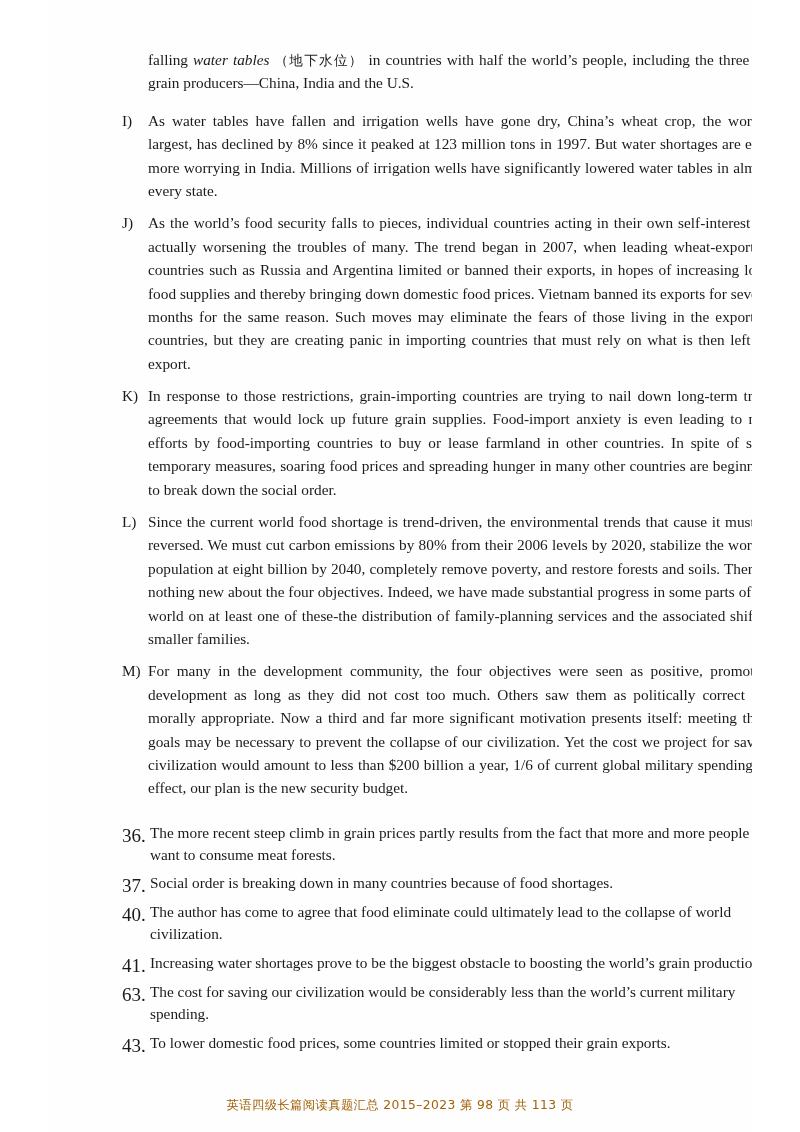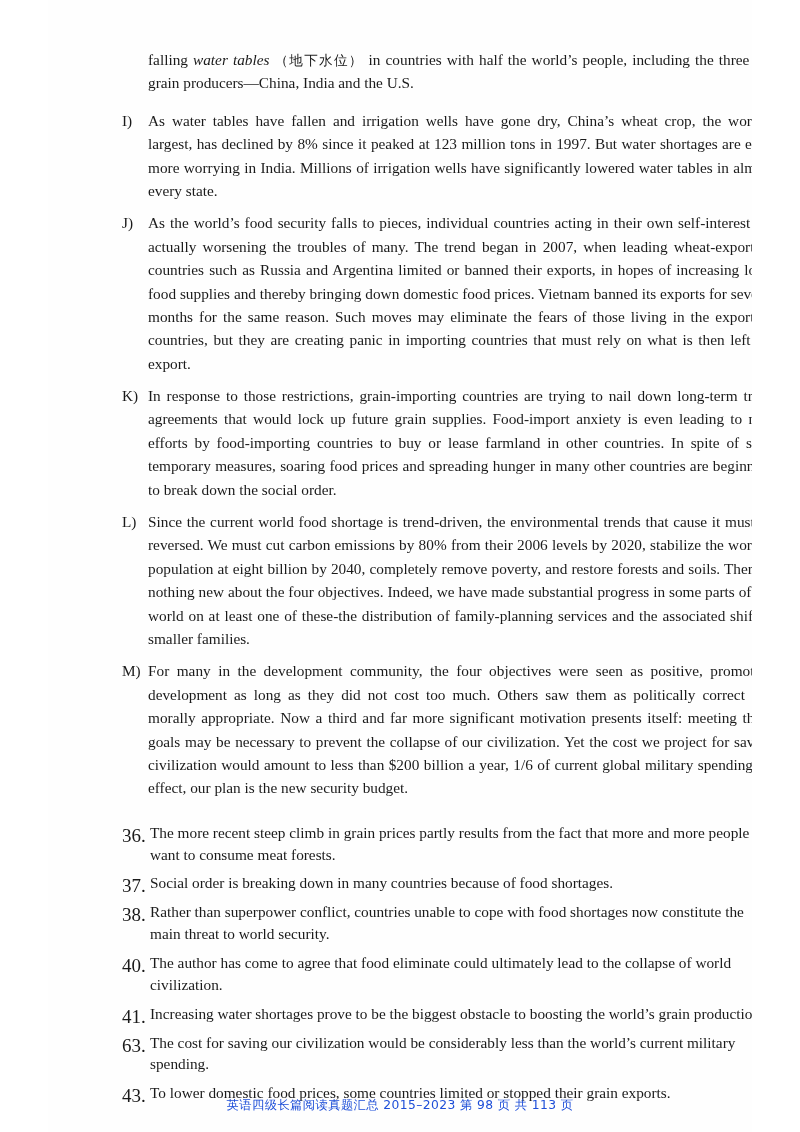--- a/index.html
+++ b/index.html
@@ -89,21 +89,21 @@
 
   
   #footer {
     position: absolute;
     left: 0;
     right: 0;
     bottom: 18px;
     text-align: center;
     font-family: "DejaVu Sans", "Liberation Sans", sans-serif;
     font-size: 12.3px;
-    color: #1d4ed8;
+    color: #a16207;
     letter-spacing: 0.4px;
   }
 </style>
 </head>
 <body>
 
 <div id="page">
 
   <div id="content">
 
@@ -141,24 +141,20 @@
       <p class="qitem">
         <span class="qnum">36.</span>
         <span class="qtext">The more recent steep climb in grain prices partly results from the fact that more and more people want to consume meat forests.</span>
       </p>
 
       <p class="qitem">
         <span class="qnum">37.</span>
         <span class="qtext">Social order is breaking down in many countries because of food shortages.</span>
       </p>
 
-      <p class="qitem">
-        <span class="qnum">38.</span>
-        <span class="qtext">Rather than superpower conflict, countries unable to cope with food shortages now constitute the main threat to world security.</span>
-      </p>
 
 
       <p class="qitem">
         <span class="qnum">40.</span>
         <span class="qtext">The author has come to agree that food eliminate could ultimately lead to the collapse of world civilization.</span>
       </p>
 
       <p class="qitem">
         <span class="qnum">41.</span>
         <span class="qtext">Increasing water shortages prove to be the biggest obstacle to boosting the world’s grain production.</span>

